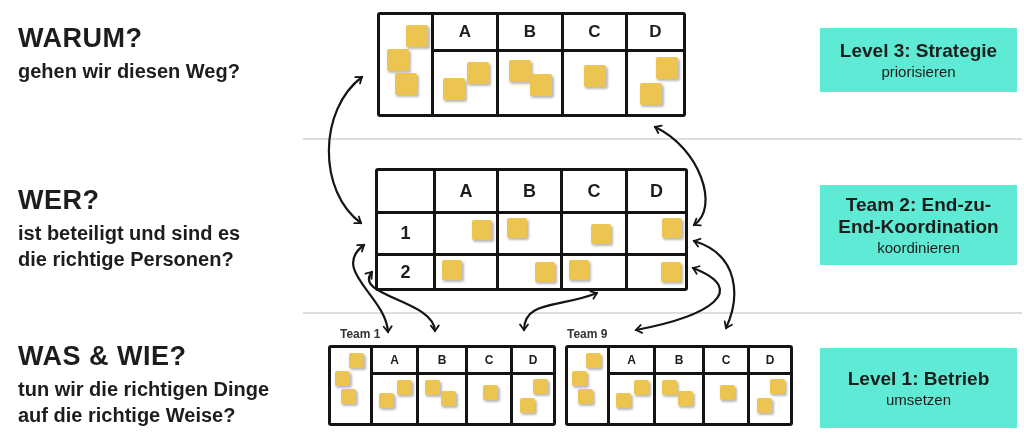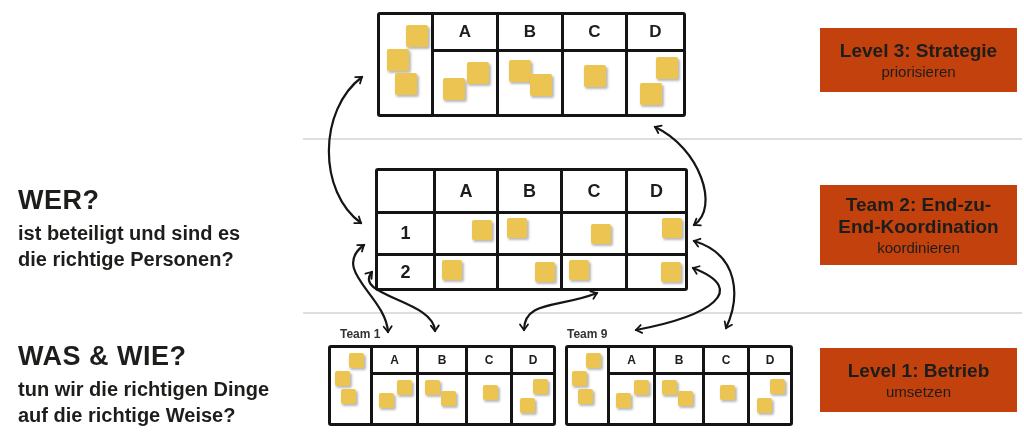--- a/index.html
+++ b/index.html
@@ -6,21 +6,21 @@
   #stage{
     position:relative;width:1024px;height:442px;overflow:hidden;background:#ffffff;
     font-family:"Liberation Sans","DejaVu Sans",sans-serif;color:#1d1d1b;
   }
   .guide{position:absolute;left:303px;width:719px;height:2px;background:#dedede;}
   
   .question{position:absolute;left:18px;}
   .q-title{font-size:27px;font-weight:bold;letter-spacing:.5px;line-height:1.1;}
   .q-sub{font-size:20px;font-weight:bold;line-height:1.3;margin-top:4px;white-space:pre-line;}
   
-  .level-box{position:absolute;left:820px;width:197px;background:#c2410c;
+  .level-box{position:absolute;left:820px;width:197px;background:#5eead4;
     display:flex;flex-direction:column;justify-content:center;align-items:center;
     text-align:center;padding:0 8px;box-sizing:border-box;}
   .lv-title{font-size:19px;font-weight:bold;line-height:1.15;}
   .lv-sub{font-size:15px;margin-top:2px;}
   
   .board{position:absolute;border:3px solid #141414;border-radius:3px;background:#fff;
     display:flex;box-sizing:content-box;}
   .board.grid{flex-direction:column;}
   .bcol{display:flex;flex-direction:column;box-sizing:border-box;height:100%;}
   .bhead{display:flex;align-items:center;justify-content:center;font-weight:bold;box-sizing:border-box;}
@@ -34,40 +34,44 @@
   .arrow{fill:none;stroke:#151515;stroke-width:2.2;stroke-linecap:round;}
 </style>
 </head>
 <body>
 
 <div id="stage">
 
   <div class="guide" style="top:138px"></div>
   <div class="guide" style="top:312px"></div>
 
+  <div class="question" style="top:24px">
+    <div class="q-title">WARUM?</div>
+    <div class="q-sub">gehen wir diesen Weg?</div>
+  </div>
   <div class="question" style="top:186px">
     <div class="q-title">WER?</div>
     <div class="q-sub">ist beteiligt und sind es
 die richtige Personen?</div>
   </div>
   <div class="question" style="top:342px">
     <div class="q-title">WAS &amp; WIE?</div>
     <div class="q-sub">tun wir die richtigen Dinge
 auf die richtige Weise?</div>
   </div>
 
   <div class="level-box" style="top:28px;height:64px">
     <div class="lv-title">Level 3: Strategie</div>
     <div class="lv-sub">priorisieren</div>
   </div>
   <div class="level-box" style="top:185px;height:80px">
     <div class="lv-title">Team 2: End-zu-End-Koordination</div>
     <div class="lv-sub">koordinieren</div>
   </div>
-  <div class="level-box" style="top:348px;height:64px">
+  <div class="level-box" style="top:348px;height:80px">
     <div class="lv-title">Level 1: Betrieb</div>
     <div class="lv-sub">umsetzen</div>
   </div>
 
   <div class="board" style="left: 377px; top: 12px; width: 303px; height: 99px;">
       <div class="bcol" style="width: 51px;">
         <div class="bbody">
           <div class="note" style="left: 26px; top: 10px; width: 22px; height: 22px; background: rgb(236, 196, 82);"></div>
           <div class="note" style="left: 7px; top: 34px; width: 22px; height: 22px; background: rgb(236, 196, 82);"></div>
           <div class="note" style="left: 15px; top: 58px; width: 22px; height: 22px; background: rgb(236, 196, 82);"></div>

